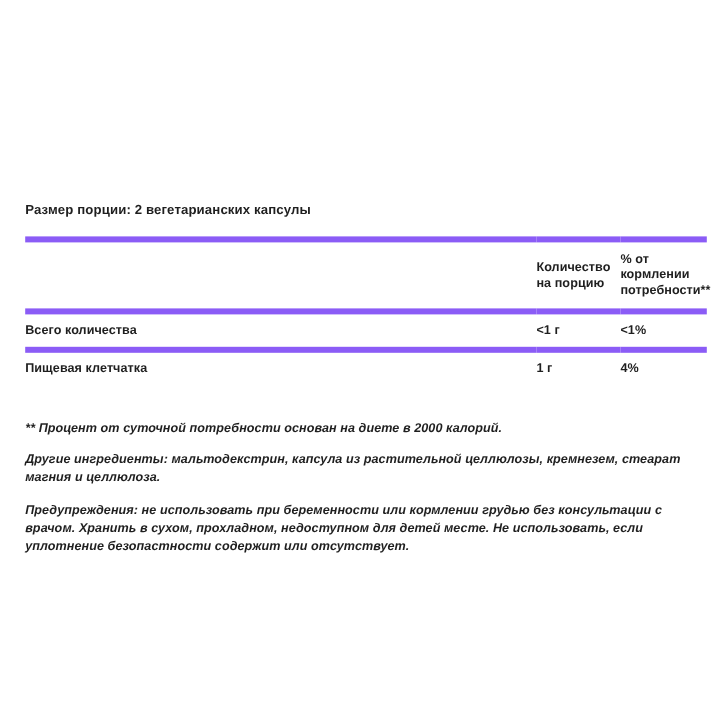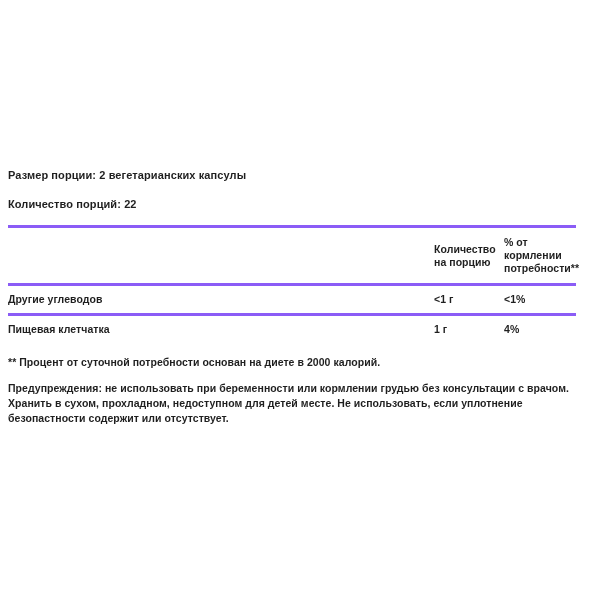--- a/index.html
+++ b/index.html
@@ -14,42 +14,42 @@
     color: #1f1f1f;
     overflow: hidden;
   }
   .panel {
     position: absolute;
     left: 0;
     top: 0;
     width: 600px;
     height: 600px;
     box-sizing: border-box;
-    padding: 168px 20px 0 8px;
+    padding: 168px 20px 0 21px;
   }
   .serving-line {
     font-size: 11px;
     font-weight: bold;
     line-height: 14px;
     letter-spacing: 0.1px;
     margin: 0 0 15px 0;
     color: #1f1f1f;
   }
   .serving-line.second {
     margin-bottom: 14px;
   }
 
   table.facts {
     width: 568px;
     border-collapse: collapse;
     table-layout: fixed;
     margin: 0;
   }
   table.facts tr {
-    border-top: 3px solid #8b5cf6;
+    border-top: 5px solid #8b5cf6;
   }
   table.facts tr.last-row {
     border-bottom: 1px solid #e2e2e2;
   }
   table.facts td,
   table.facts th {
     text-align: left;
     vertical-align: middle;
     font-size: 10.5px;
     font-weight: bold;
@@ -62,21 +62,22 @@
     padding-top: 8px;
     padding-bottom: 8px;
   }
   col.c-name   { width: 426px; }
   col.c-amount { width: 70px; }
   col.c-dv     { width: 72px; }
 
   .head-empty { }
 
   .footnotes {
-    margin-top: 12px;
+    margin-top: 29px;
+    font-style: italic;
   }
   .footnote {
     font-size: 10.5px;
     font-weight: bold;
     line-height: 14px;
     letter-spacing: 0.05px;
     margin: 0 0 12px 0;
     color: #1f1f1f;
   }
   .para {
@@ -93,47 +94,47 @@
     max-width: 570px;
   }
 </style>
 </head>
 <body>
 
 <div class="panel">
 
   <p class="serving-line">Размер порции: 2 вегетарианских капсулы</p>
 
-  <p class="serving-line second">Количество порций: 22</p>
 
   <table class="facts">
     <colgroup>
       <col class="c-name">
       <col class="c-amount">
       <col class="c-dv">
     </colgroup>
     <thead>
       <tr>
         <th class="head-empty"></th>
         <th>Количество на порцию</th>
         <th>% от кормлении потребности**</th>
       </tr>
     </thead>
     <tbody>
       <tr>
-        <td>Другие углеводов</td>
+        <td>Всего количества</td>
         <td>&lt;1 г</td>
         <td>&lt;1%</td>
       </tr>
       <tr>
         <td>Пищевая клетчатка</td>
         <td>1 г</td>
         <td>4%</td>
       </tr>
     </tbody>
   </table>
 
   <div class="footnotes">
     <p class="footnote">** Процент от суточной потребности основан на диете в 2000 калорий.</p>
+    <p class="para">Другие ингредиенты: мальтодекстрин, капсула из растительной целлюлозы, кремнезем, стеарат магния и целлюлоза.</p>
     <p class="para warn">Предупреждения:  не использовать при беременности или кормлении грудью без консультации с врачом. Хранить в сухом, прохладном, недоступном для детей месте. Не использовать, если уплотнение безопастности содержит или отсутствует.</p>
   </div>
 
 </div>
 
 </body></html>

